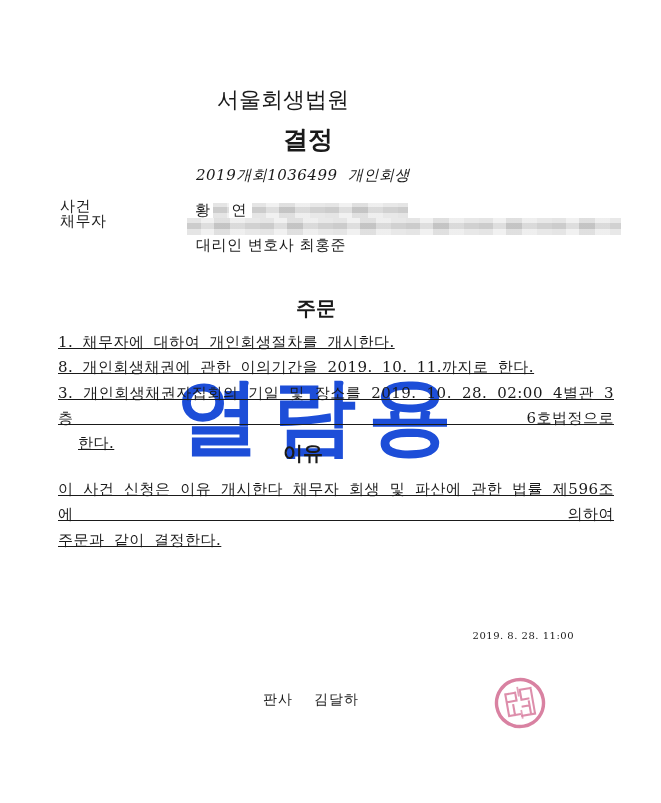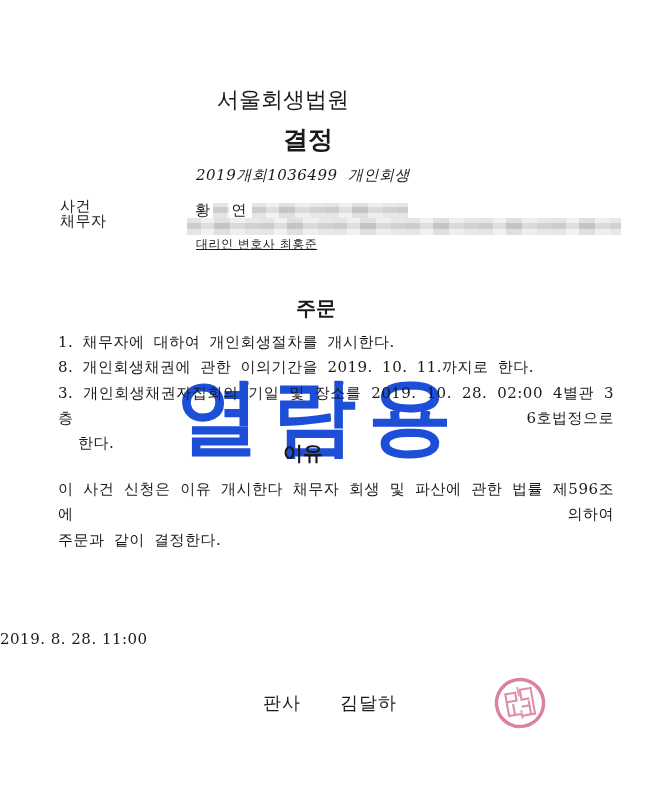--- a/index.html
+++ b/index.html
@@ -47,21 +47,21 @@
     display: inline-block;
     font-size: 15px;
     letter-spacing: 0.5px;
   }
   .row-case-label   { left: 60px; top: 179px; width: 76px; margin-top: 18px; }
   .row-debtor-label { left: 60px; top: 212px; width: 88px; }
 
   .value { font-size: 15px; letter-spacing: 0.5px; white-space: pre; }
   .case-value    { left: 196px; top: 166px; font-style: italic; }
   .debtor-name   { left: 195px; top: 201px; display: flex; align-items: center; }
-  .attorney-line { left: 196px; top: 236px; font-size: 12px; letter-spacing: 0.5px; text-decoration: underline; }
+  .attorney-line { left: 196px; top: 236px; font-size: 15px; letter-spacing: 0.5px; }
 
   
   .redact {
     display: inline-block;
     background:
       repeating-linear-gradient(0deg, rgba(255,255,255,0.35) 0 6px, rgba(0,0,0,0.05) 6px 12px),
       repeating-linear-gradient(90deg, #d7d7d7 0 14px, #eaeaea 14px 27px, #cfcfcf 27px 43px, #e6e6e6 43px 58px, #dcdcdc 58px 73px);
   }
   .redact-small   { width: 16px;  height: 16px; margin: 0 3px 0 2px; }
   .redact-mid     { width: 156px; height: 16px; margin-left: 5px; }
@@ -69,34 +69,34 @@
 
   .order-list, .reason {
     left: 58px; width: 556px;
     font-size: 15px;
     line-height: 25.3px;
     letter-spacing: 0.5px;
     word-spacing: 4px;
   }
   .order-list { top: 330px; }
   .reason     { top: 477px; }
-  .line { white-space: nowrap; }
+  .line { white-space: nowrap; text-decoration: underline; }
   .line.justify-full { white-space: normal; text-align: justify; text-align-last: justify; }
   .line.continuation { padding-left: 20px; }
 
   .datetime {
     left: 0; top: 630px; width: 574px;
-    text-align: left;
-    font-size: 15px; letter-spacing: 0.5px;
+    text-align: right;
+    font-size: 10px; letter-spacing: 0.5px;
   }
 
   .judge-row {
     left: 263px; top: 691px;
-    display: flex; gap: 39px;
-    font-size: 18px; letter-spacing: 1px;
+    display: flex; gap: 21px;
+    font-size: 14px; letter-spacing: 1px;
     white-space: nowrap;
   }
 
   .seal { left: 492px; top: 675px; width: 56px; height: 56px; }
 </style>
 </head>
 <body>
 
 <div class="page">
 

